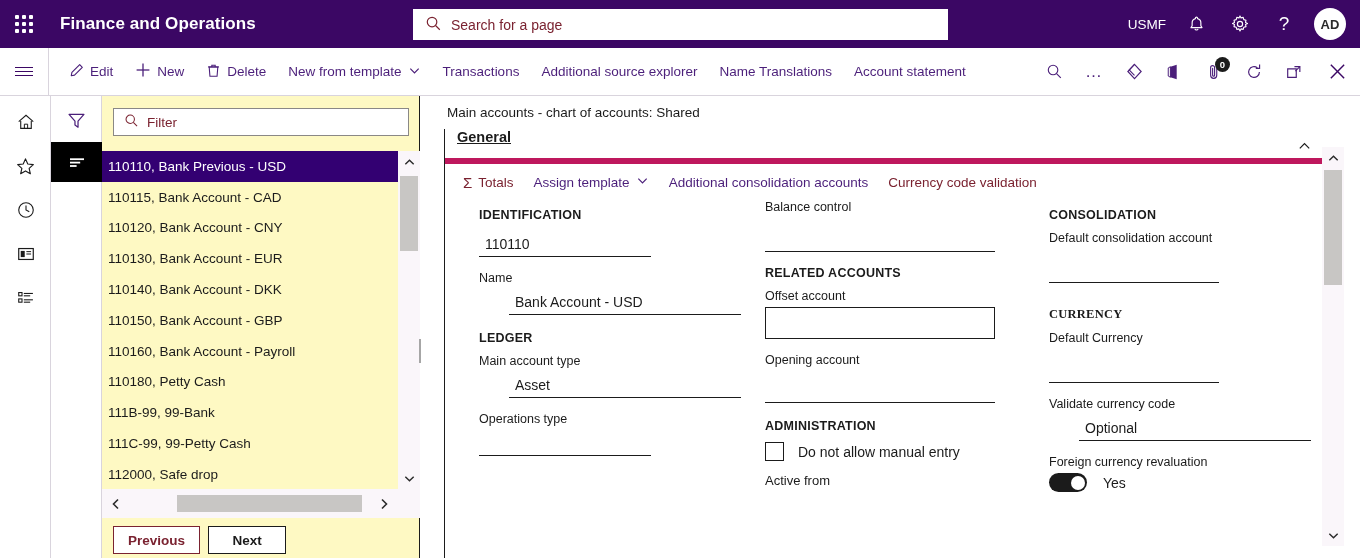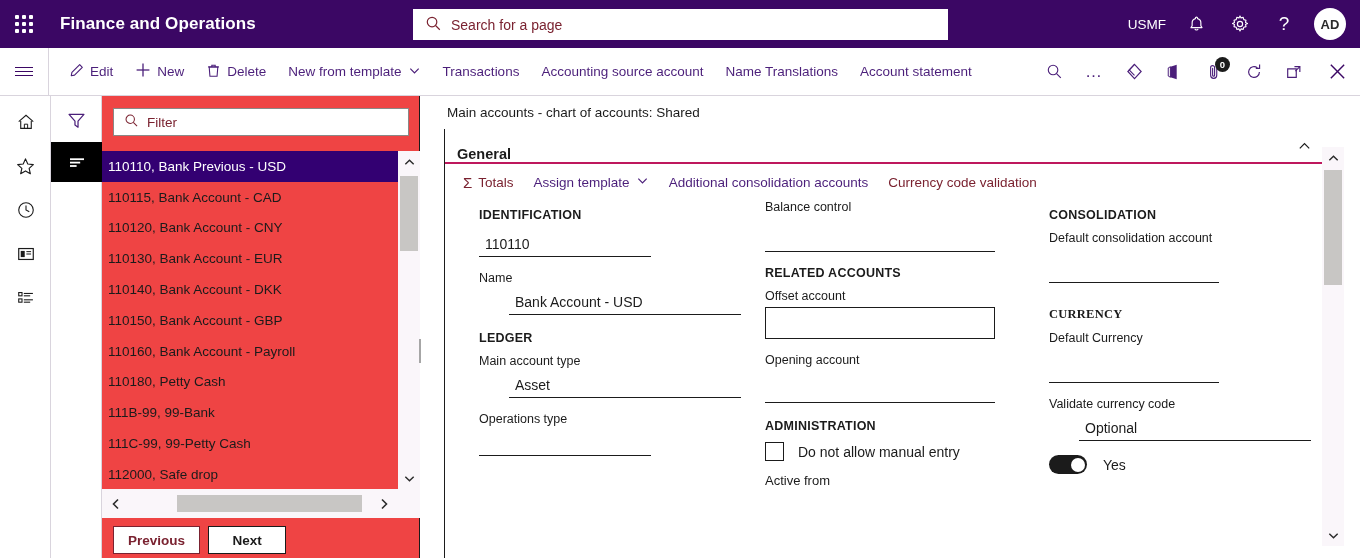--- a/index.html
+++ b/index.html
@@ -108,21 +108,21 @@
     cursor: pointer;
   }
   .nav-sort {
     width: 51px; height: 40px; background:#000000;
     display:flex; align-items:center; justify-content:center; cursor:pointer;
   }
 
   
   .listpanel {
     position: absolute; left: 102px; top: 96px; width: 318px; height: 462px;
-    background:#ef4444; border-right:1px solid #1b1b1b;
+    background:#fef9c3; border-right:1px solid #1b1b1b;
   }
   .filterbox {
     position:absolute; left:11px; top:12px; width:296px; height:28px;
     border:1px solid #8a8886; background:#ffffff;
     display:flex; align-items:center; padding-left:10px; cursor:text;
   }
   .filterbox .ph { color:#7a2230; font-size:13.5px; margin-left:8px; }
   .listwrap {
     position:absolute; left:0; top:55px; width:318px; height:338px; overflow:hidden;
   }
@@ -185,22 +185,22 @@
     background:#ffffff; overflow:hidden;
   }
   .breadcrumb {
     position:absolute; left:26px; top:9px; font-size:13.5px; color:#1b1b1b;
   }
   .fastcard {
     position:absolute; left:23px; top:33px; width:881px; height:429px;
     border-left:1px solid #1b1b1b;
   }
   .fc-header {
-    position:relative; height:35px; border-bottom:2px solid #be185d;
-    display:flex; align-items:flex-end;
+    position:relative; height:35px; border-bottom:6px solid #be185d;
+    display:flex; align-items:flex-start;text-decoration:underline;
   }
   .fc-title { margin-left:12px; font-size:14.5px; font-weight:700; color:#1b1b1b; }
   .fc-collapse {
     position:absolute; right:10px; top:6px; width:22px; height:22px;
     display:flex; align-items:center; justify-content:center; cursor:pointer;
   }
   .fc-toolbar {
     display:flex; align-items:center; height:36px; padding-left:8px;
   }
   .fc-link {
@@ -357,21 +357,21 @@
       <svg width="13" height="13" viewBox="0 0 14 14">
           <polyline points="2.5,5 7,9.5 11.5,5" fill="none" stroke="#4b1f7a" stroke-width="1.3"></polyline>
         </svg>
     </span>
   </div>
 
   <div class="ap-btn">
     <span>Transactions</span>
   </div>
   <div class="ap-btn">
-    <span>Accounting source account</span>
+    <span>Additional source explorer</span>
   </div>
   <div class="ap-btn">
     <span>Name Translations</span>
   </div>
   <div class="ap-btn">
     <span>Account statement</span>
   </div>
 
   <div class="ap-right">
     <div class="ap-icon">
@@ -669,20 +669,21 @@
           <div class="lbl">Default Currency</div>
           <div class="underline-input w-short" style="height:34px;"></div>
         </div>
 
         <div class="fld">
           <div class="lbl">Validate currency code</div>
           <div class="underline-input w-xlong">Optional</div>
         </div>
 
         <div class="fld">
+          <div class="lbl">Foreign currency revaluation</div>
           <div class="togglerow">
             <div class="toggle">
                 <span class="knob"></span>
               </div>
             <div class="toggle-lbl">Yes</div>
           </div>
         </div>
       </div>
 
     </div>

